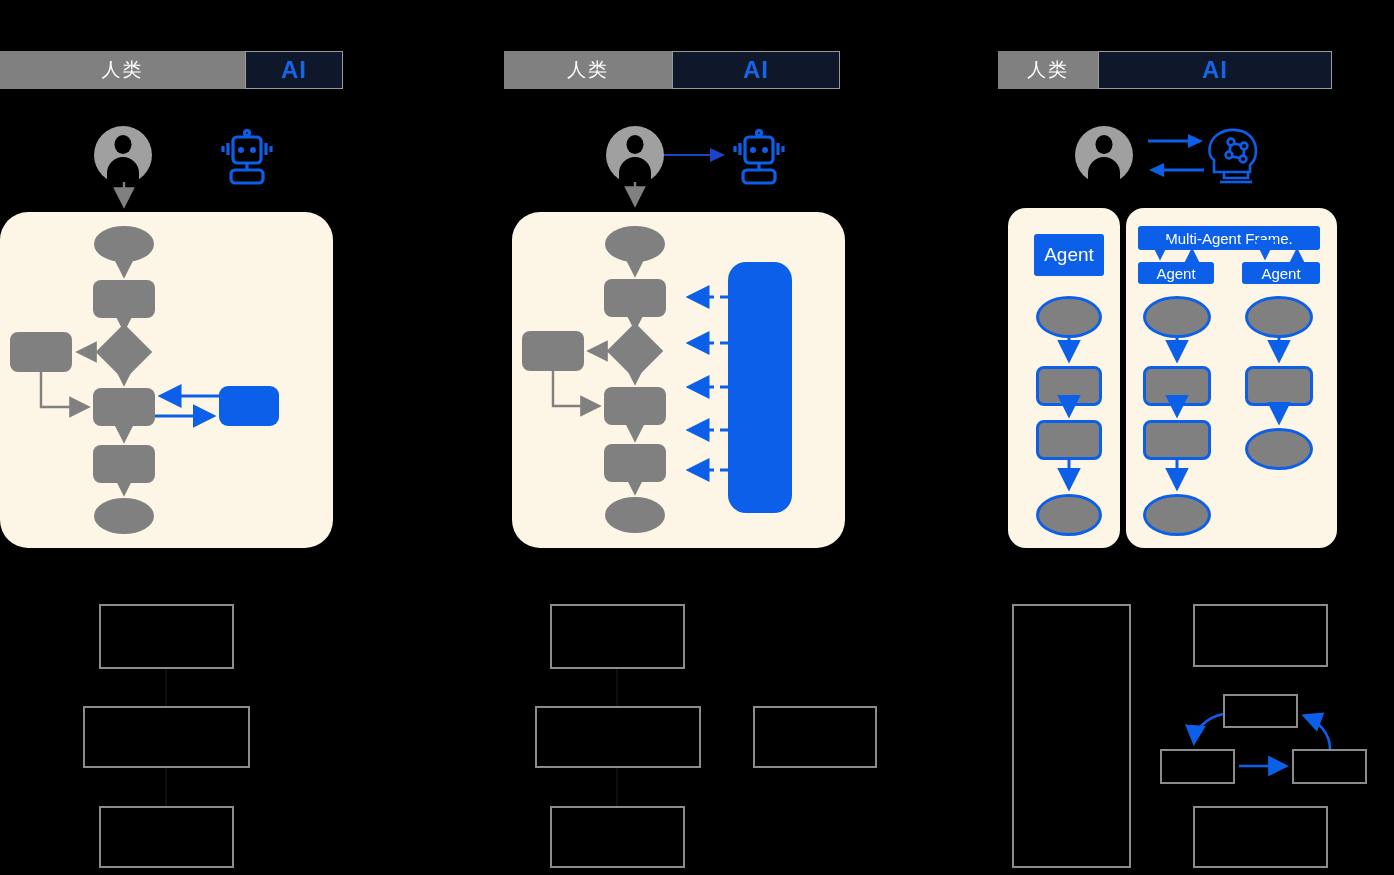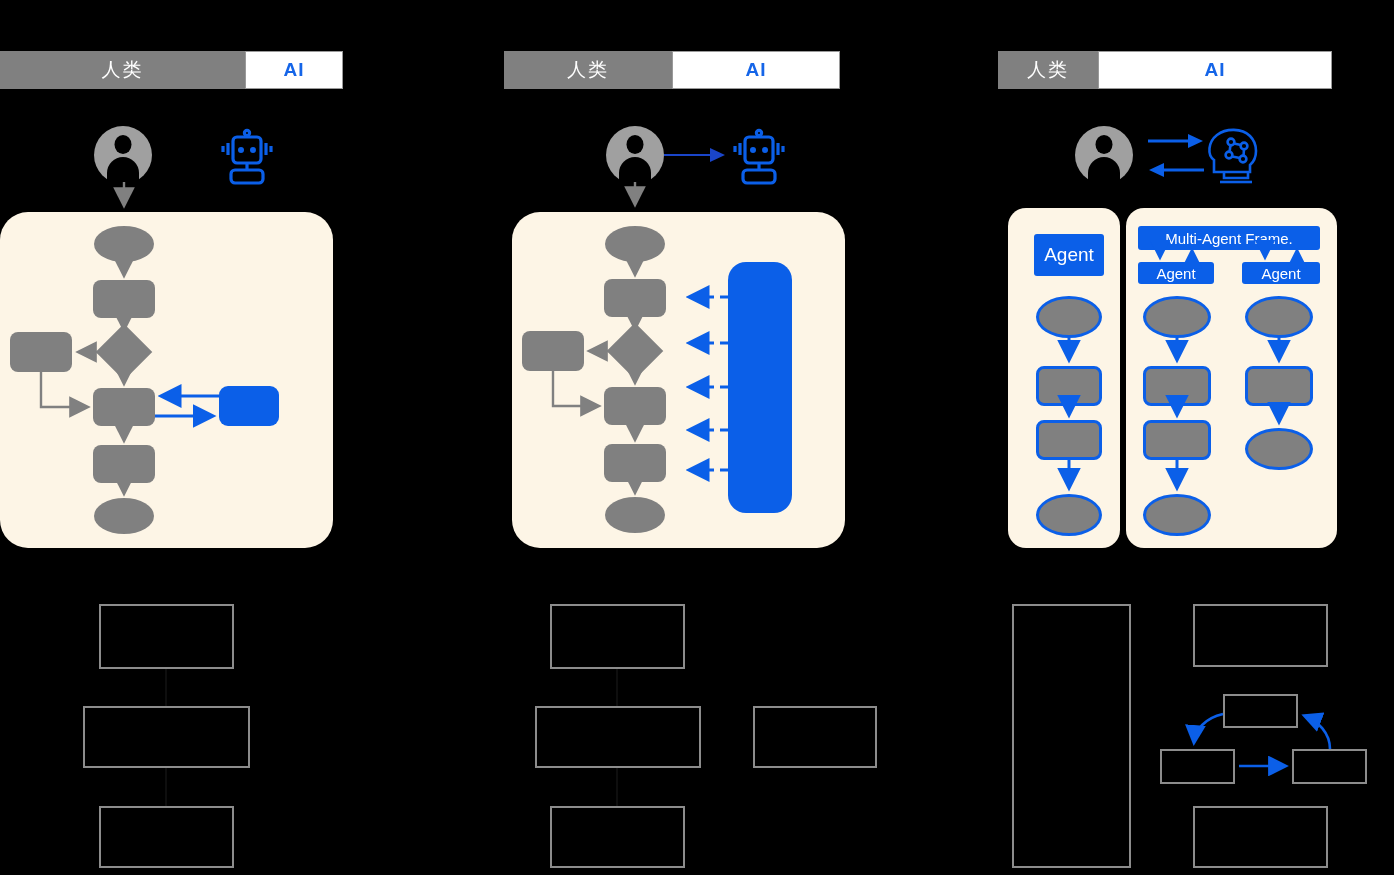--- a/index.html
+++ b/index.html
@@ -19,25 +19,25 @@
   
   .hdr { position: absolute; height: 38px; display: flex; }
   .hdr .human {
     background: #808080;
     color: #ffffff;
     display: flex; align-items: center; justify-content: center;
     font-size: 19px;
     letter-spacing: 2px;
   }
   .hdr .ai {
-    background: #ffffff;
+    background: #0f172a;
     border: 1px solid #9a9a9a;
     color: #1565e8;
     display: flex; align-items: center; justify-content: center;
-    font-size: 19px;
+    font-size: 24px;
     font-weight: bold;
     letter-spacing: 1px;
     text-align: center;
   }
   .person {
     position: absolute;
     width: 58px; height: 58px;
     border-radius: 50%;
     background: #a0a0a0;
   }

